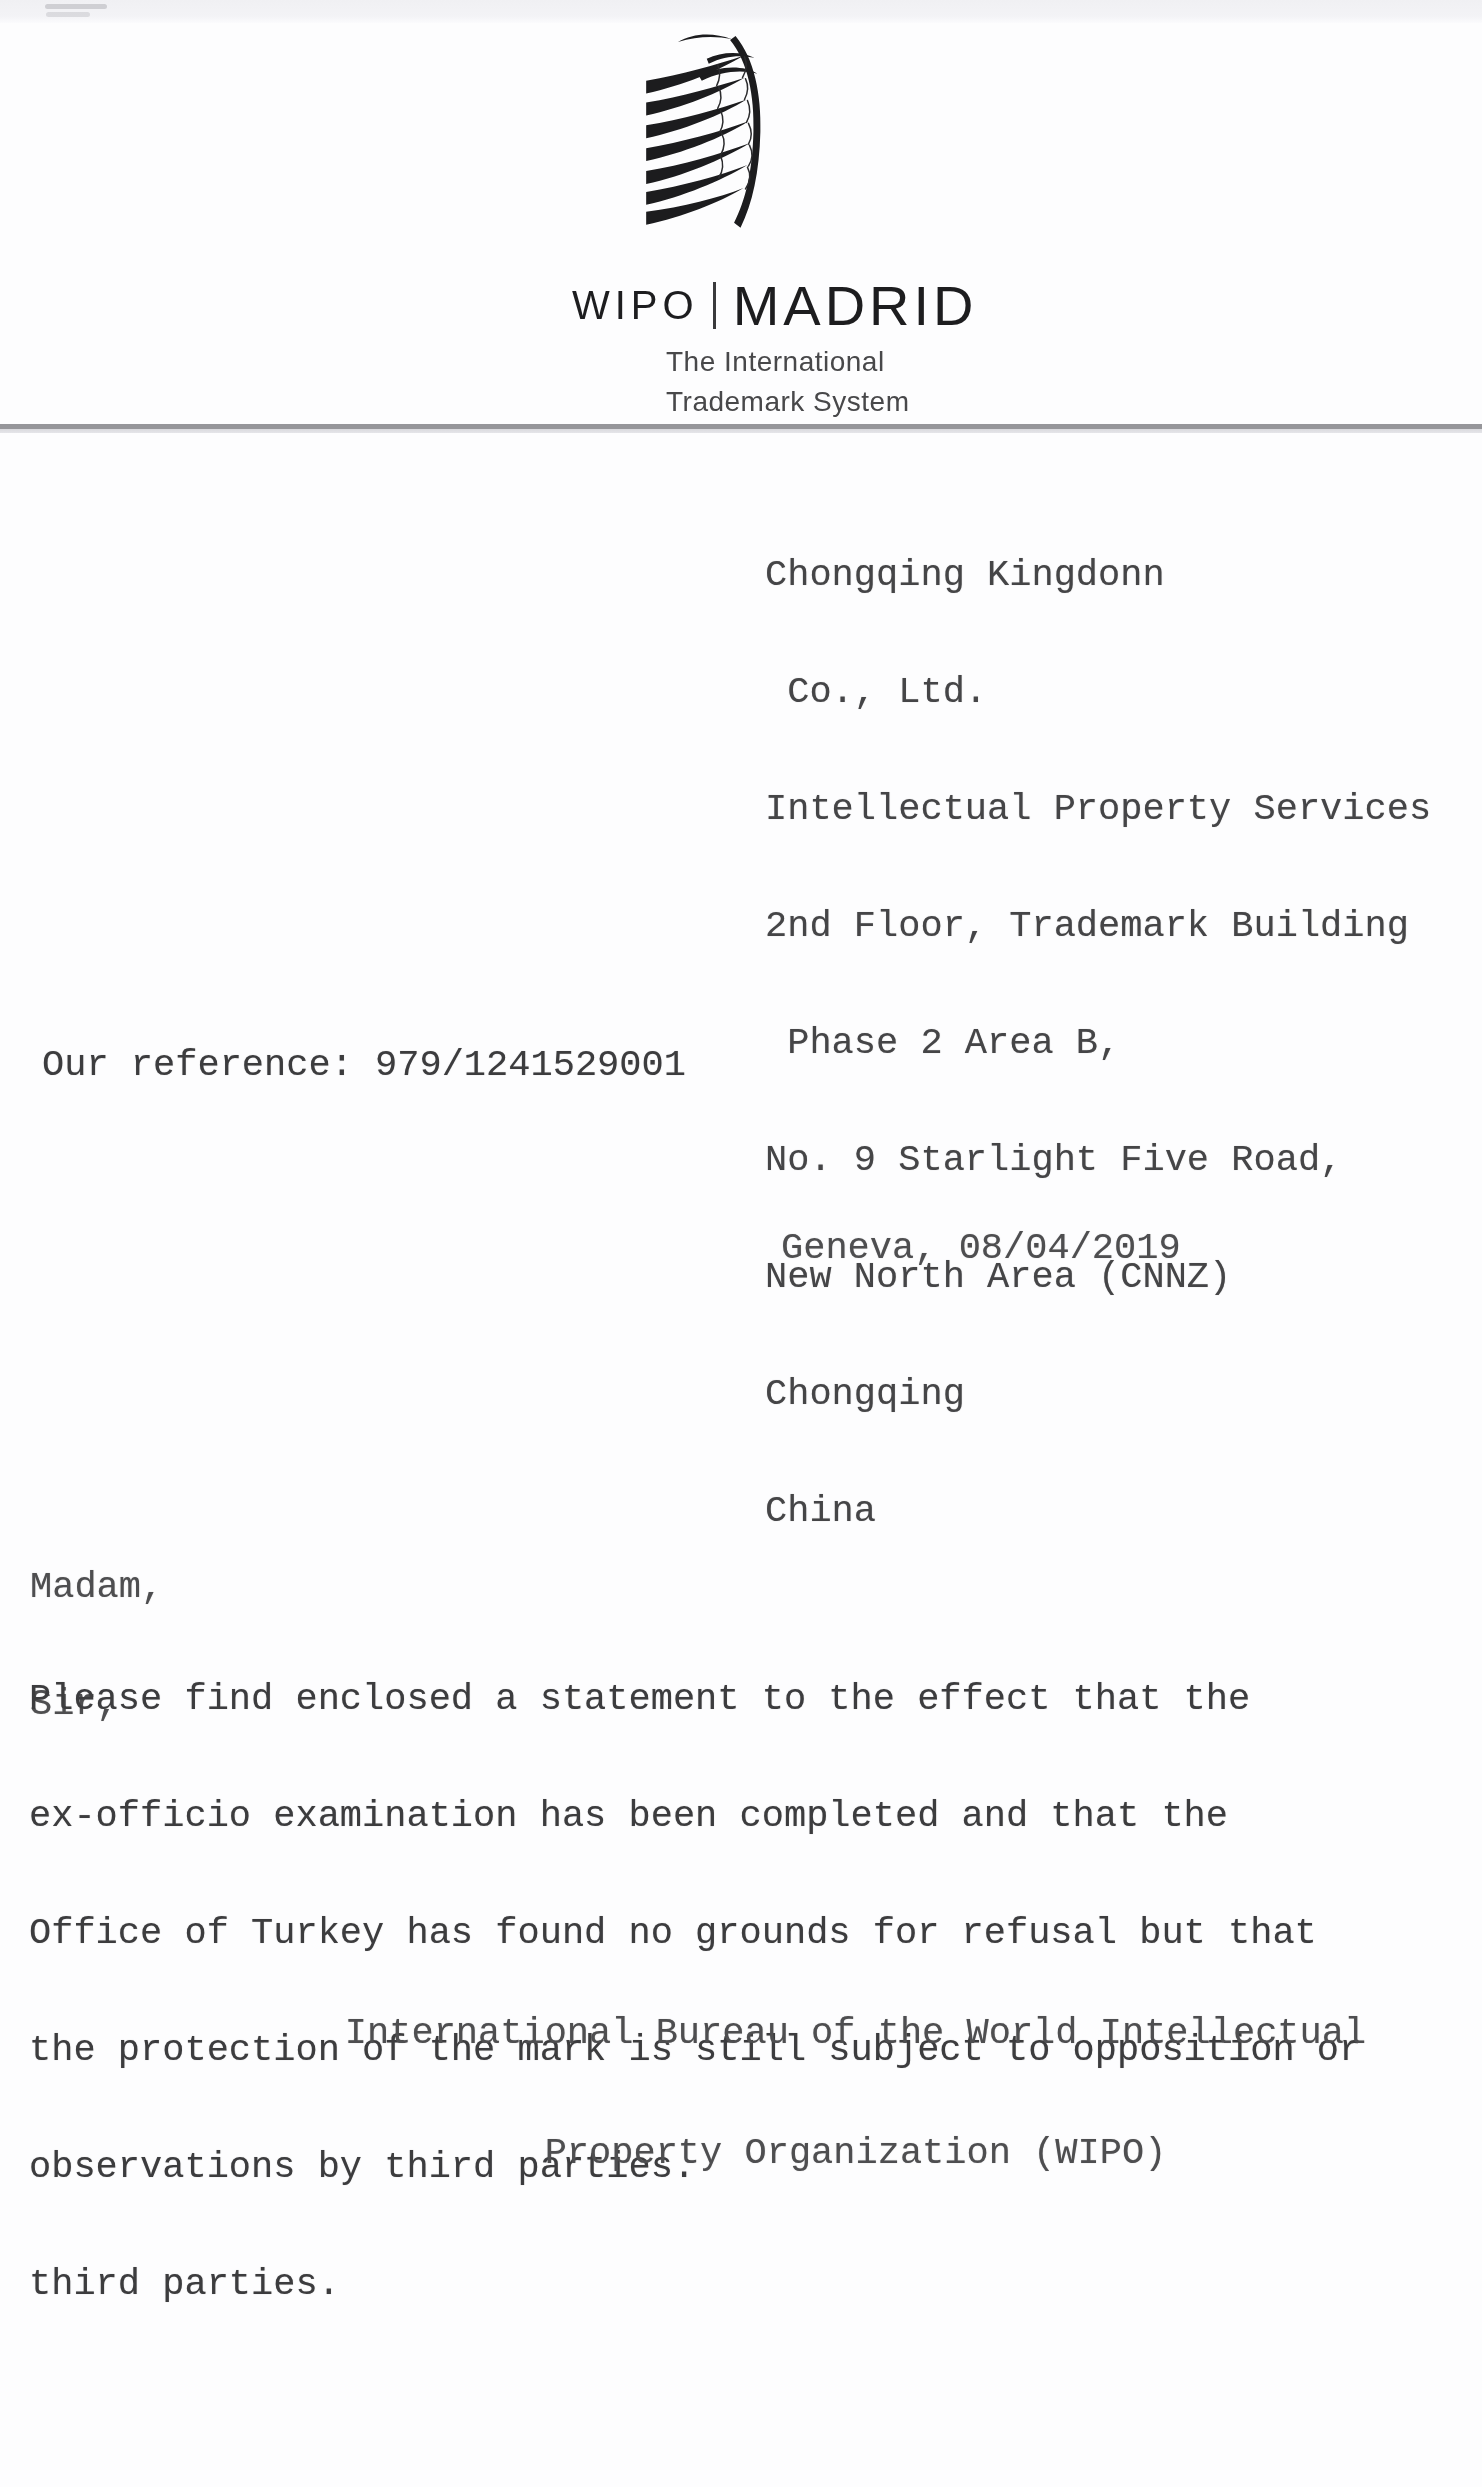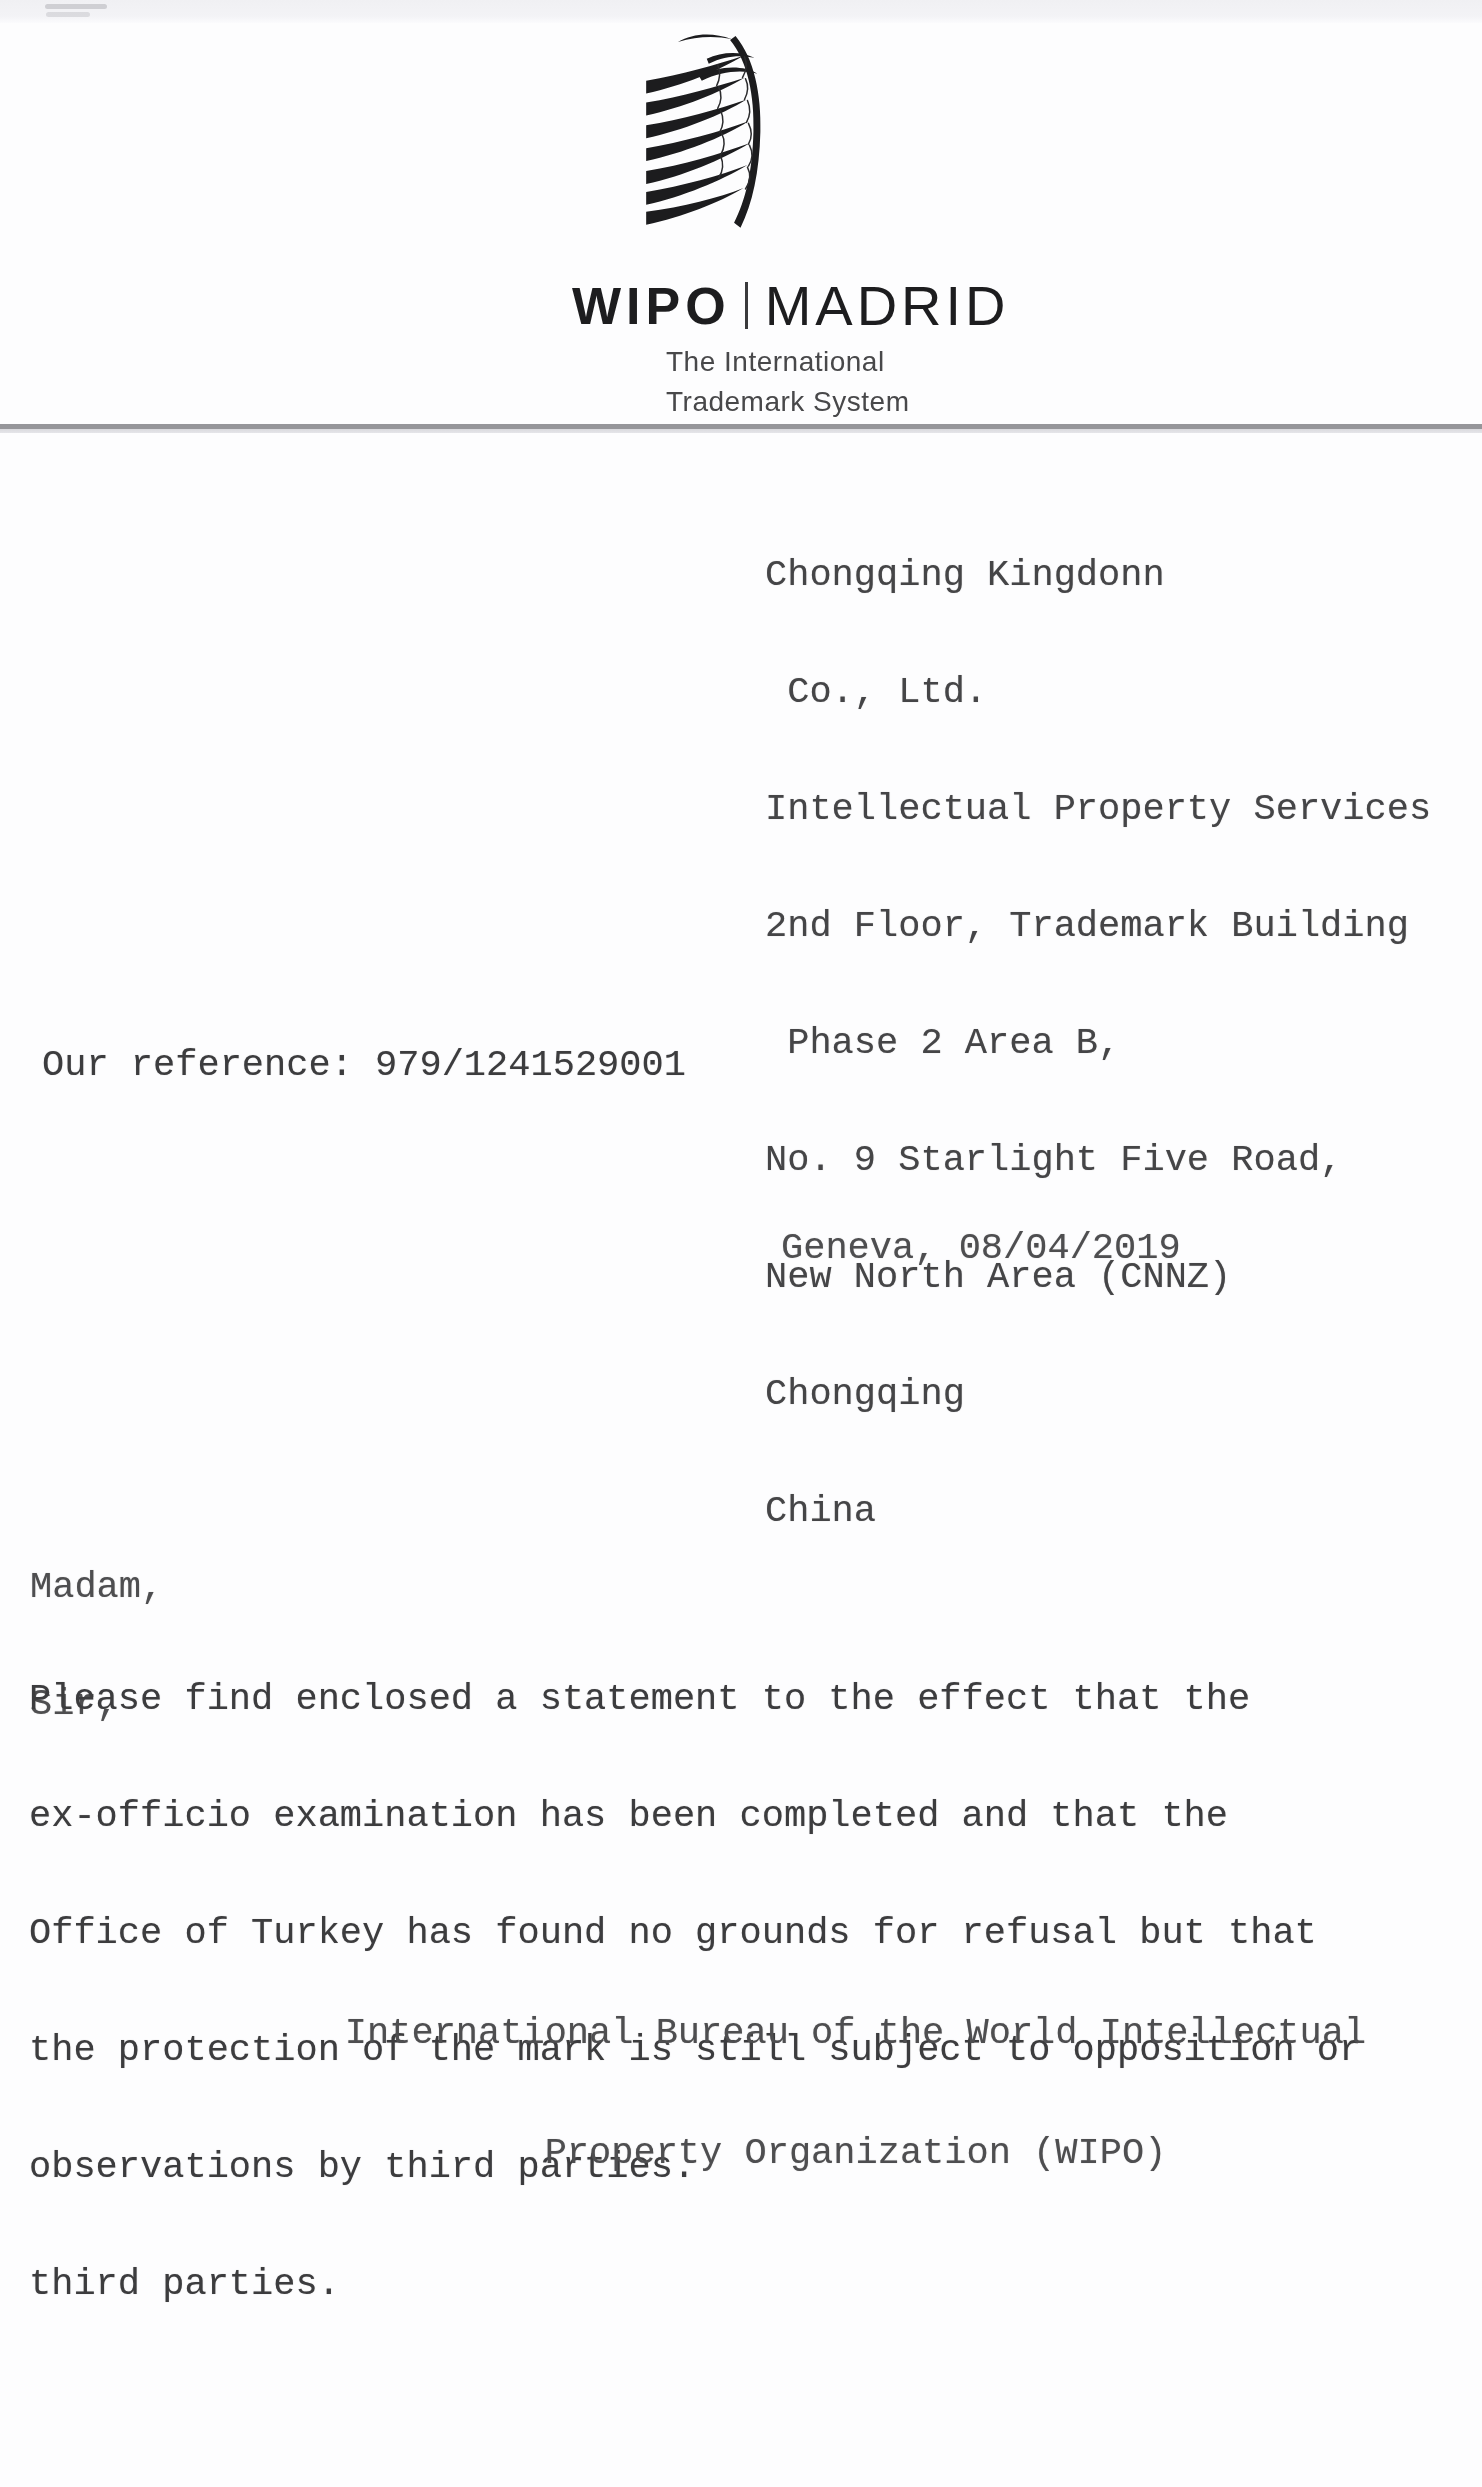--- a/index.html
+++ b/index.html
@@ -21,21 +21,21 @@
     background:var(--smudge,#c4c4c9);border-radius:2.5px;opacity:.5;filter:blur(0.7px);}
   
   .spiral{position:absolute;left:643px;top:30px;width:127px;height:216px;}
   .spiral svg{width:100%;height:100%;}
   .brand{
     position:absolute;left:572px;top:275px;height:61px;
     display:flex;align-items:center;
     font-family:"Liberation Sans","DejaVu Sans",sans-serif;
     color:var(--brand,#1d1d1f);
   }
-  .brand .wipo{font-size:52px;font-weight:700;letter-spacing:5px;}
+  .brand .wipo{font-size:40px;font-weight:400;letter-spacing:5px;}
   .brand .sep{width:3px;height:47px;background:#3a3a3c;margin:0 17px 0 14px;}
   .brand .madrid{font-size:56px;font-weight:400;letter-spacing:4px;}
   .tagline{
     position:absolute;left:666px;top:342px;
     font-family:"Liberation Sans","DejaVu Sans",sans-serif;
     font-size:28px;line-height:40px;letter-spacing:0.5px;
     color:var(--tagline,#48484a);
   }
   .rule{
     position:absolute;left:0;top:424px;width:1482px;height:8.5px;

